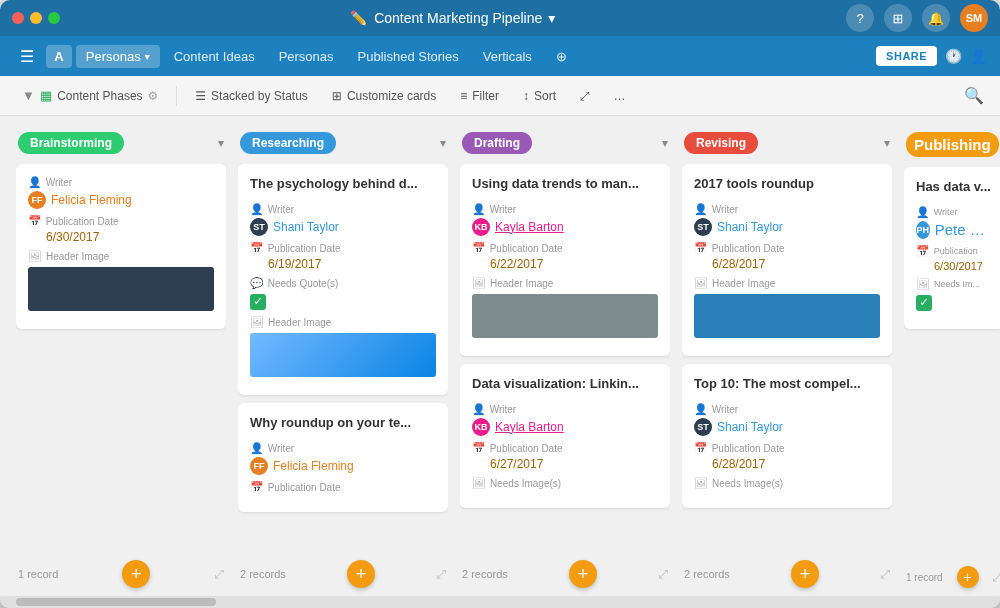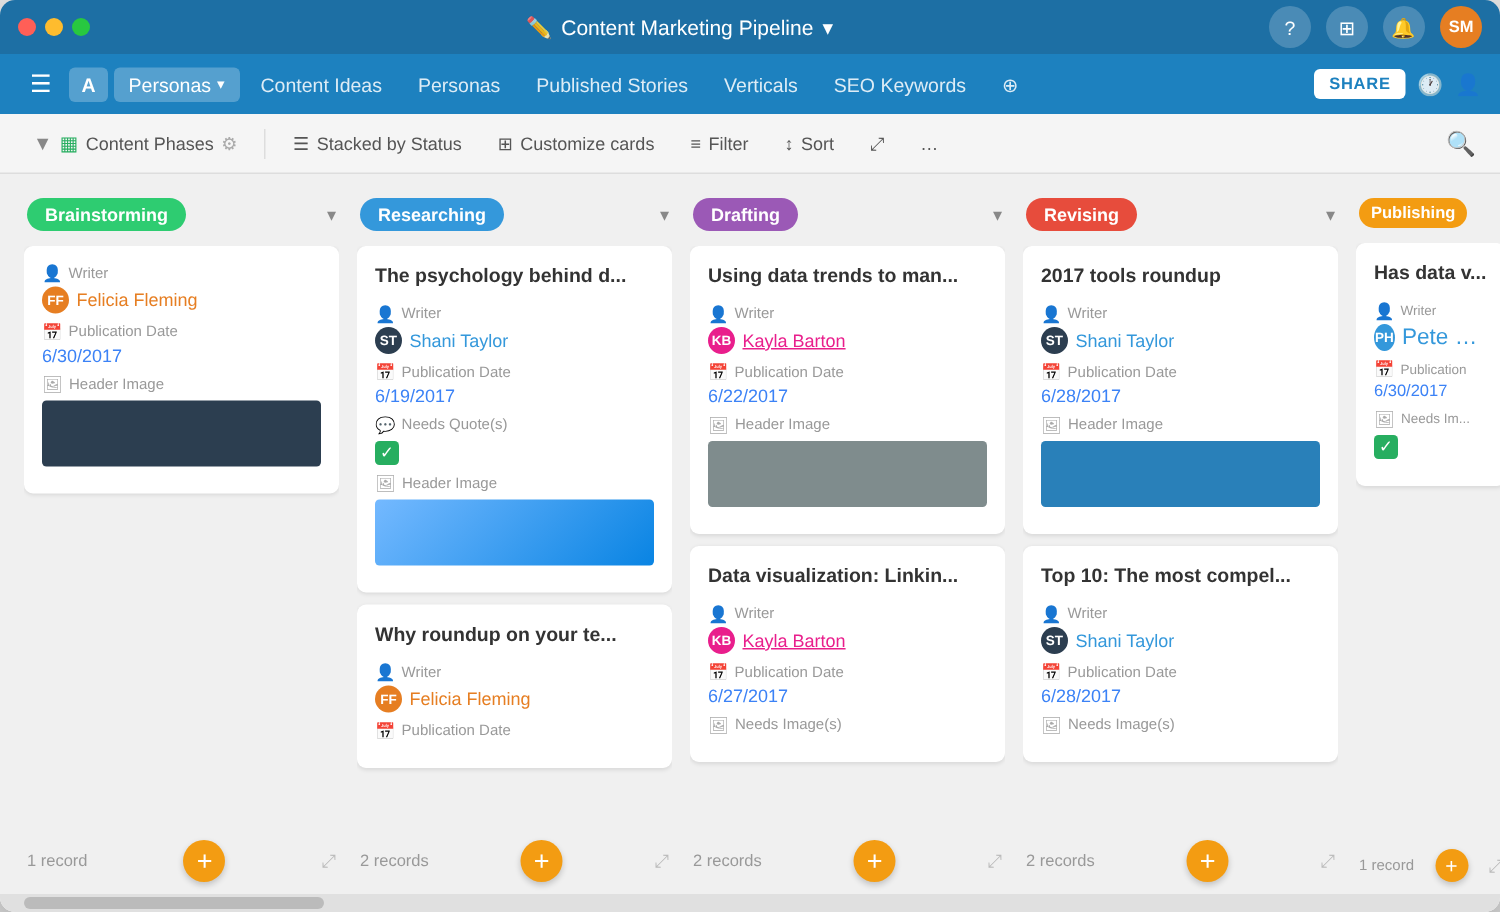--- a/index.html
+++ b/index.html
@@ -134,21 +134,21 @@
       background: white;
       border-radius: 6px;
       padding: 12px;
       box-shadow: 0 1px 3px rgba(0,0,0,0.1);
       cursor: pointer;
     }
     .card-title { font-size: 13px; font-weight: 600; color: #333; margin-bottom: 10px; line-height: 1.3; }
     .card-field { margin-bottom: 6px; }
     .card-field-label { font-size: 10px; color: #999; margin-bottom: 2px; display: flex; align-items: center; gap: 4px; }
     .card-field-label .fi { font-size: 11px; color: #aaa; }
-    .card-field-value { font-size: 12px; color: #3b82f6; }
+    .card-field-value { font-size: 12px; color: #a16207; margin-left: 18px; }
     .writer-row { display: flex; align-items: center; gap: 5px; }
     .writer-avatar { width: 18px; height: 18px; border-radius: 50%; display: flex; align-items: center; justify-content: center; font-size: 9px; color: white; font-weight: 700; }
     .writer-name { font-size: 12px; color: #e67e22; font-weight: 500; }
     .writer-name.blue { color: #3498db; text-align: right; }
     .writer-name.pink { color: #e91e8c; text-decoration: underline; }
     .card-image { width: 100%; height: 44px; background: #666; border-radius: 3px; margin-top: 4px; object-fit: cover; overflow: hidden; display: flex; align-items: center; justify-content: center; }
     .card-image.dark { background: #2c3e50; }
     .card-image.med { background: #7f8c8d; }
     .card-image.blue-img { background: #2980b9; }
     .card-image.landscape { background: linear-gradient(135deg, #74b9ff, #0984e3); }
@@ -230,23 +230,20 @@
     </div>
     <div class="nav-tab">
       <span>Personas</span>
     </div>
     <div class="nav-tab">
       <span>Published Stories</span>
     </div>
     <div class="nav-tab">
       <span>Verticals</span>
     </div>
-    <div class="nav-tab">
-      <span>SEO Keywords</span>
-    </div>
     <div class="nav-tab">⊕</div>
     <div class="nav-share-area">
       <div class="share-btn">SHARE</div>
       <div class="nav-icon-btn">🕐</div>
       <div class="nav-icon-btn">👤</div>
     </div>
   </div>
 
   <div class="toolbar">
     <div class="toolbar-item">
@@ -462,21 +459,21 @@
         </div>
         <div class="col-footer">
           <span class="records-count">2 records</span>
           <div class="add-btn">+</div>
           <span class="expand-btn">⤢</span>
         </div>
       </div>
 
       <div class="column" style="min-width:100px; max-width:100px;">
         <div class="col-header">
-          <span class="col-badge publishing" style="font-size:11px; padding:4px 8px;">Publishing</span>
+          <span class="col-badge publishing" style="font-size:15px; padding:4px 8px;">Publishing</span>
         </div>
         <div class="cards-container">
           <div class="card">
             <div class="card-title">Has data v...</div>
             <div class="card-field">
               <div class="card-field-label" style="font-size:9px;"><span class="fi">👤</span> Writer</div>
               <div class="writer-row">
                 <div class="writer-avatar" style="background:#3498db;">PH</div>
                 <span class="writer-name blue" style="font-size:15px; overflow:hidden; white-space:nowrap; text-overflow:ellipsis;">Pete Hua...</span>
               </div>

